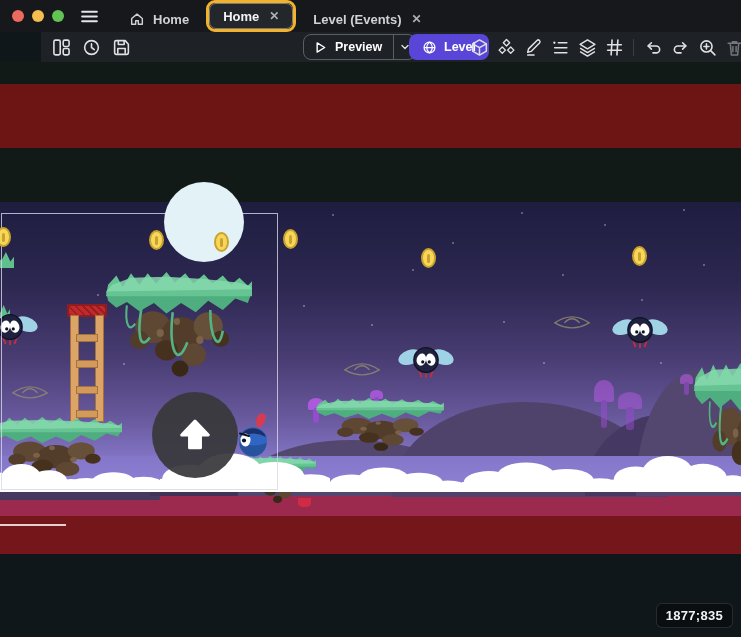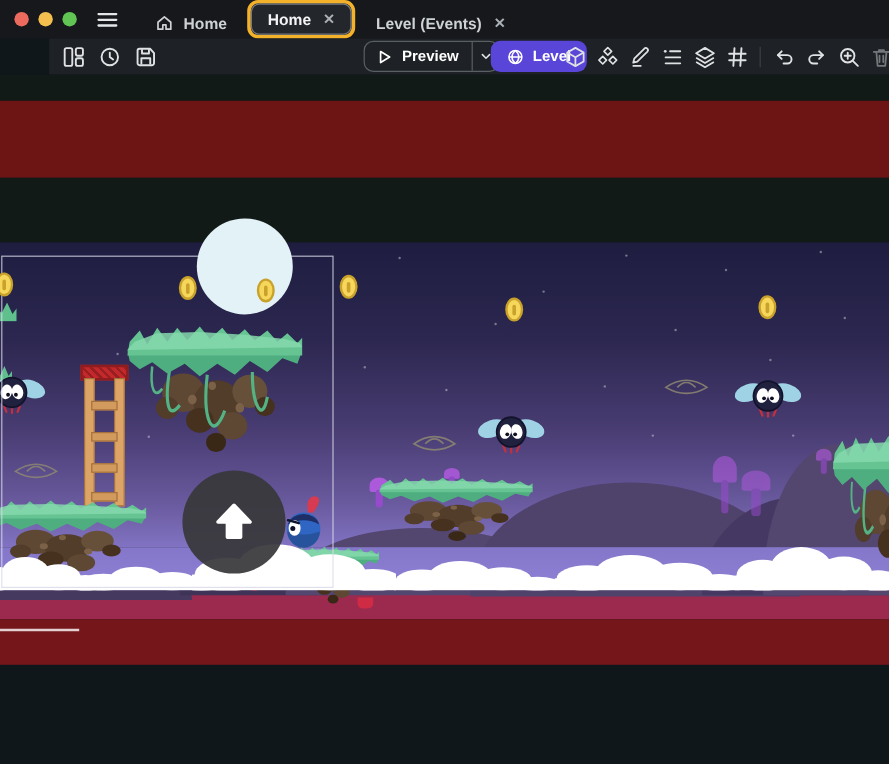--- a/index.html
+++ b/index.html
@@ -597,14 +597,15 @@
     </svg>
   </div>
         <div class="coin" style="left: -4px; top: 165px;"></div>
         <div class="coin" style="left: 149px; top: 168px;"></div>
         <div class="coin" style="left: 214px; top: 170px;"></div>
         <div class="coin" style="left: 283px; top: 167px;"></div>
         <div class="coin" style="left: 421px; top: 186px;"></div>
         <div class="coin" style="left: 632px; top: 184px;"></div>
       </div>
 
+    <div class="coord-chip">1877;835</div>
   </div>
 </div>
 
 </body></html>

